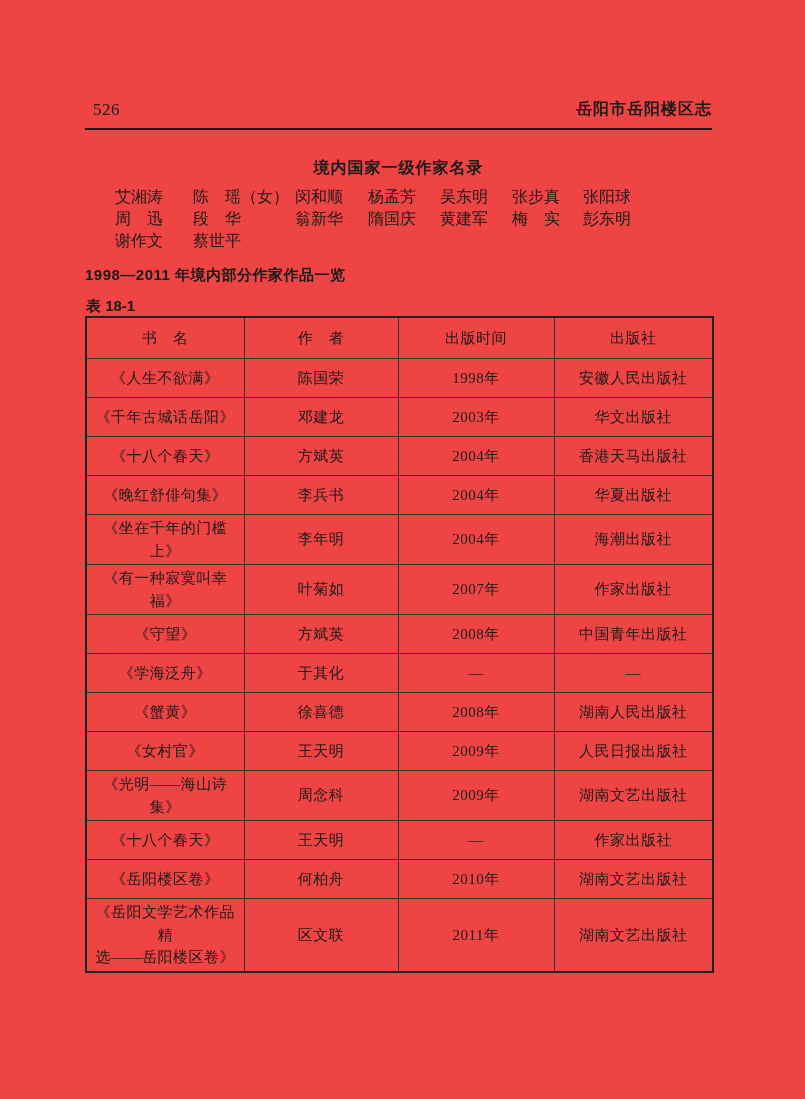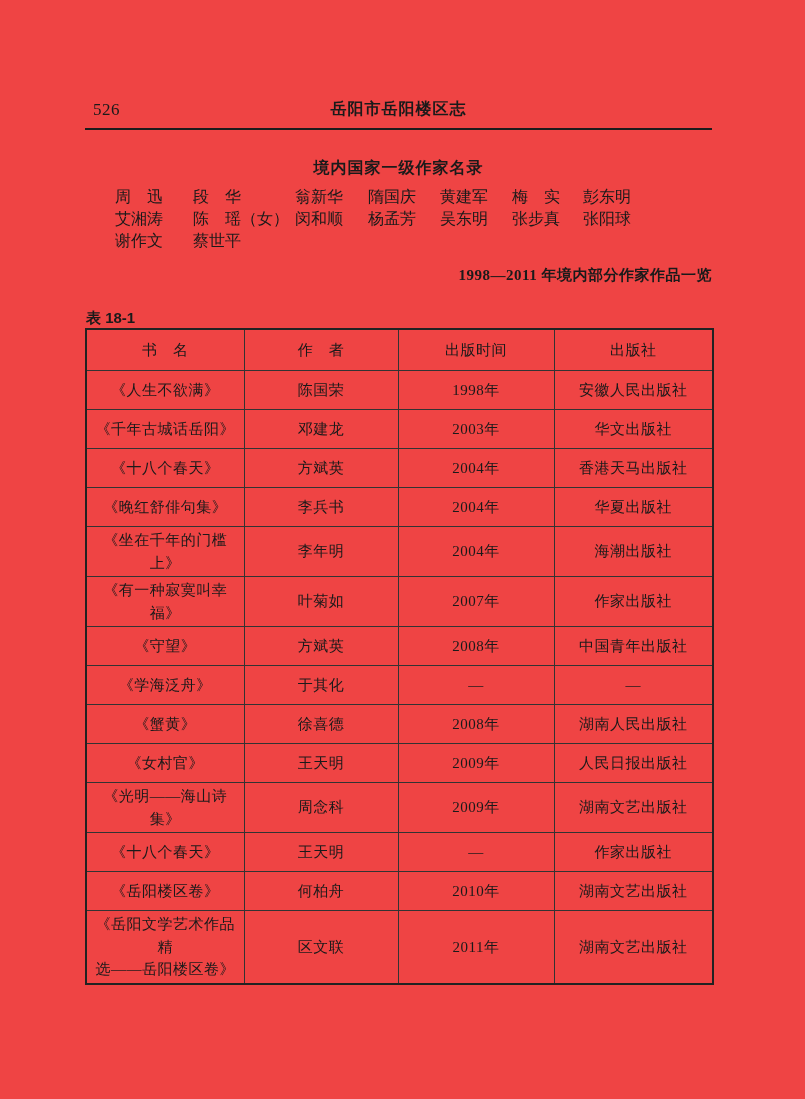--- a/index.html
+++ b/index.html
@@ -32,21 +32,21 @@
   .pagenum {
     position: absolute;
     left: 8px;
     top: 1px;
     font-family: "Liberation Serif", serif;
     font-size: 17px;
     letter-spacing: 0.5px;
   }
   .running-title {
     display: block;
-    text-align: center;
+    text-align: right;
     font-family: "Liberation Sans", sans-serif;
     font-weight: bold;
     font-size: 16px;
     letter-spacing: 1px;
   }
   
   .roster-title {
     margin: 28px 0 0 0;
     text-align: center;
     font-family: "Liberation Sans", sans-serif;
@@ -61,28 +61,28 @@
     font-size: 16px;
   }
   .roster-row {
     display: grid;
     grid-template-columns: 78px 102px 73px 72px 72px 71px auto;
     line-height: 22px;
   }
   
   .table-title {
     margin: 14px 0 0 0;
-    text-align: right;
-    font-family: Liberation Serif, serif;
+    text-align: left;
+    font-family: Liberation Sans, sans-serif;
     font-weight: bold;
     font-size: 15px;
     letter-spacing: 0.5px;
   }
   .table-label {
-    margin-top: 24px;
+    margin-top: 12px;
     padding-left: 1px;
     font-family: "Liberation Sans", sans-serif;
     font-weight: bold;
     font-size: 15px;
   }
   table.works-table {
     margin-top: 0;
     width: 627px;
     table-layout: fixed;
     border-collapse: collapse;
@@ -114,36 +114,36 @@
 
     <div class="page-header">
       <span class="pagenum">526</span>
       <span class="running-title">岳阳市岳阳楼区志</span>
     </div>
 
     <h2 class="roster-title">境内国家一级作家名录</h2>
 
     <div class="roster">
         <div class="roster-row">
+          <span>艾湘涛</span>
+          <span>陈　瑶（女）</span>
+          <span>闵和顺</span>
+          <span>杨孟芳</span>
+          <span>吴东明</span>
+          <span>张步真</span>
+          <span>张阳球</span>
+        </div>
+        <div class="roster-row">
           <span>周　迅</span>
           <span>段　华</span>
           <span>翁新华</span>
           <span>隋国庆</span>
           <span>黄建军</span>
           <span>梅　实</span>
           <span>彭东明</span>
-        </div>
-        <div class="roster-row">
-          <span>艾湘涛</span>
-          <span>陈　瑶（女）</span>
-          <span>闵和顺</span>
-          <span>杨孟芳</span>
-          <span>吴东明</span>
-          <span>张步真</span>
-          <span>张阳球</span>
         </div>
         <div class="roster-row">
           <span>谢作文</span>
           <span>蔡世平</span>
         </div>
       </div>
 
     <h3 class="table-title">1998—2011 年境内部分作家作品一览</h3>
 
     <div class="table-label">表 18-1</div>

